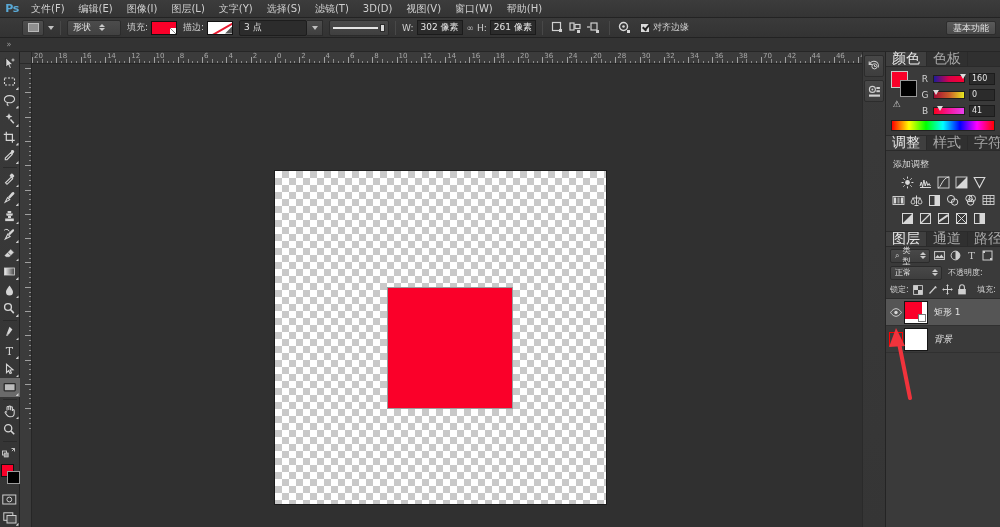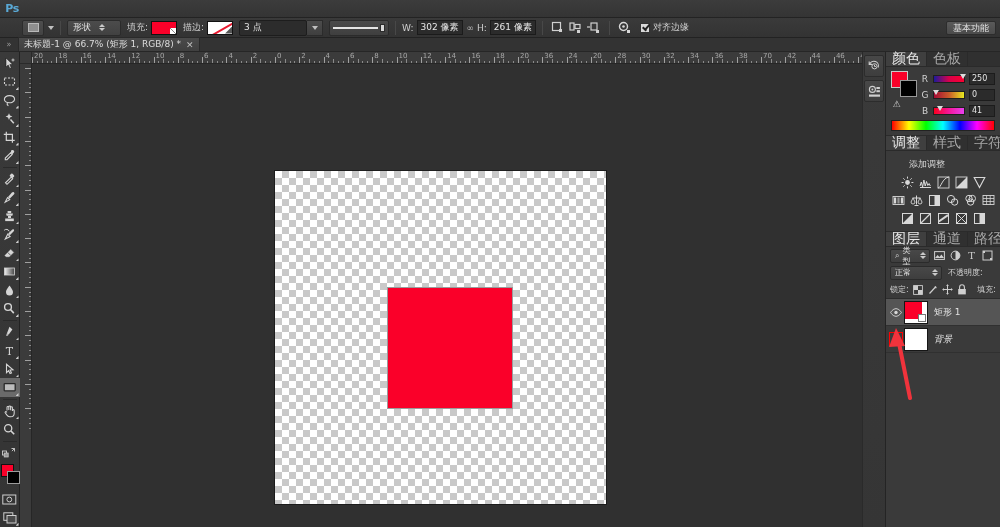--- a/index.html
+++ b/index.html
@@ -212,21 +212,21 @@
     display:flex;align-items:center;padding-left:2px;}
   .color-swatches{position:relative;width:26px;height:26px;margin-right:2px;}
   .color-swatches .fg{position:absolute;left:0;top:0;width:17px;height:17px;background:#fa0029;border:1px solid #c9c9c9;}
   .color-swatches .bg{position:absolute;left:9px;top:9px;width:17px;height:17px;background:#000;border:1px solid #9a9a9a;}
   .spectrum{height:11px;margin-top:3px;
     background:linear-gradient(90deg,#ff0000,#ffff00,#00ff00,#00ffff,#0000ff,#ff00ff,#ff0000);
     border:1px solid #222;}
   .warn-tri{width:11px;height:10px;display:flex;align-items:center;justify-content:center;color:#d8d8d8;font-size:9px;}
 
   
-  .adj-title{font-size:9px;color:#d8d8d8;margin:3px 0 4px 18px;}
+  .adj-title{font-size:9px;color:#d8d8d8;margin:3px 0 4px 2px;}
   .adj-grid{display:flex;flex-direction:column;gap:4px;align-items:center;}
   .adj-row{display:flex;gap:4px;justify-content:center;}
   .adj-ic{width:14px;height:14px;display:flex;align-items:center;justify-content:center;}
 
   
   .lp-row{display:flex;align-items:center;height:17px;gap:3px;padding:0 4px;font-size:9px;color:#d0d0d0;}
   .lp-select{height:14px;background:linear-gradient(#484848,#3e3e3e);border:1px solid #2b2b2b;border-radius:2px;
     display:flex;align-items:center;padding:0 2px 0 4px;font-size:8px;color:#e0e0e0;gap:3px;}
   .lp-ic{width:13px;height:13px;display:flex;align-items:center;justify-content:center;color:#cfcfcf;font-size:9px;}
   .blend-select{width:52px;height:14px;background:linear-gradient(#484848,#3e3e3e);border:1px solid #2b2b2b;
@@ -247,20 +247,33 @@
 
   .arrow-anno{position:absolute;pointer-events:none;}
 </style>
 </head>
 <body>
 
 <div class="app">
 
   <div class="menubar">
     <div class="ps-logo">Ps</div>
+    <div id="menu-items" style="display:flex;align-items:center;">
+        <div class="menu-item">文件(F)</div>
+        <div class="menu-item">编辑(E)</div>
+        <div class="menu-item">图像(I)</div>
+        <div class="menu-item">图层(L)</div>
+        <div class="menu-item">文字(Y)</div>
+        <div class="menu-item">选择(S)</div>
+        <div class="menu-item">滤镜(T)</div>
+        <div class="menu-item">3D(D)</div>
+        <div class="menu-item">视图(V)</div>
+        <div class="menu-item">窗口(W)</div>
+        <div class="menu-item">帮助(H)</div>
+      </div>
   </div>
 
   <div class="optionsbar">
     <div class="ob-group" style="margin-left:18px;">
       <div class="tool-preset">
           <div class="tp-inner"></div>
         </div>
       <div class="caret"></div>
     </div>
 
@@ -336,24 +349,20 @@
     <div style="display:flex;align-items:center;margin-left:6px;">
       <span class="chkbox"></span>
       <span class="ob-label" style="margin:0;">对齐边缘</span>
     </div>
 
     <div class="workspace-btn">基本功能</div>
   </div>
 
   <div class="tabbar">
     <div class="tab-arrow">»</div>
-    <div class="doc-tab">
-      <span>未标题-1 @ 66.7% (矩形 1, RGB/8) *</span>
-      <span class="tab-close">✕</span>
-    </div>
   </div>
 
   <div class="toolbar">
     <div class="tool">
       <svg width="13" height="13" viewBox="0 0 13 13">
           <path d="M3 1 L3 10 L5.2 8 L6.8 11.5 L8.3 10.8 L6.8 7.6 L9.7 7.4 Z" fill="#d5d5d5" stroke="#111" stroke-width="0.5"></path>
           <path d="M10 1.5v3M8.5 3h3" stroke="#d5d5d5" stroke-width="0.9"></path>
         </svg>
     </div>
     <div class="tool">
@@ -851,21 +860,21 @@
               <span class="bg"></span>
             </div>
             <div class="warn-tri" style="margin-top:2px;">⚠</div>
           </div>
           <div style="flex:1;display:flex;flex-direction:column;gap:3px;padding-top:1px;">
             <div class="color-row">
               <span class="ch-label">R</span>
               <span class="slider sl-r">
                   <i class="thumb" style="left:88%;"></i>
                 </span>
-              <span class="chval">250</span>
+              <span class="chval">160</span>
             </div>
             <div class="color-row">
               <span class="ch-label">G</span>
               <span class="slider sl-g">
                   <i class="thumb" style="left:-2%;"></i>
                 </span>
               <span class="chval">0</span>
             </div>
             <div class="color-row">
               <span class="ch-label">B</span>

